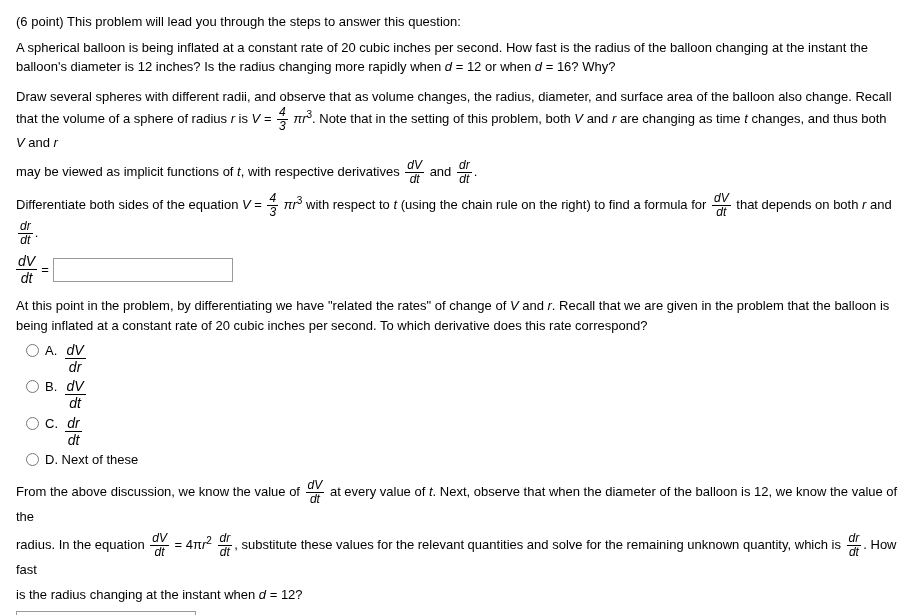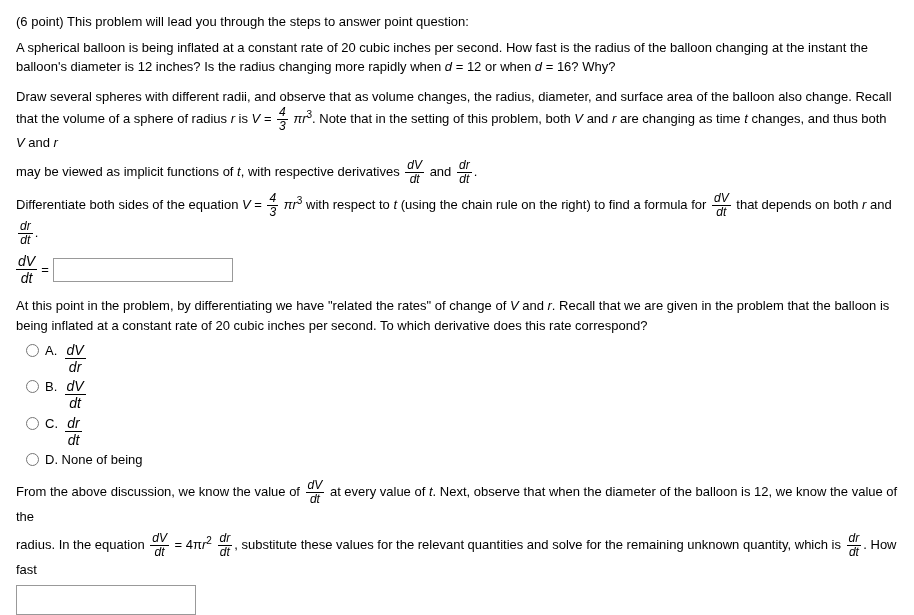--- a/index.html
+++ b/index.html
@@ -88,21 +88,21 @@
     sup { font-size: 10px; }
   </style>
 </head>
 <body>
 
 <div class="problem-text">
 
   <div class="section">
     <p>
       <span>(6 point)</span>
-      <span> This problem will lead you through the steps to answer point question:</span>
+      <span> This problem will lead you through the steps to answer this question:</span>
     </p>
     <p>
       A spherical balloon is being inflated at a constant rate of 20 cubic inches per second. How fast is the radius of the balloon changing at the instant the balloon's diameter is 12 inches? Is the radius changing more rapidly when <span class="math">d</span> = 12 or when <span class="math">d</span> = 16? Why?
     </p>
   </div>
 
   <div class="section">
     <p>
       Draw several spheres with different radii, and observe that as volume changes, the radius, diameter, and surface area of the balloon also change. Recall that the volume of a sphere of radius <span class="math">r</span> is <span class="math">V</span> =
       <span class="fraction">
@@ -177,21 +177,21 @@
         <input type="radio" name="q1" value="C" style="">
         <span>C.&nbsp;
           <span class="standalone-frac">
             <span class="num">d<span class="math">r</span></span>
             <span class="den">d<span class="math">t</span></span>
           </span>
         </span>
       </div>
       <div class="radio-item">
         <input type="radio" name="q1" value="D" style="">
-        <span>D. None of being</span>
+        <span>D. Next of these</span>
       </div>
     </div>
   </div>
 
   <div class="section">
     <p>
       From the above discussion, we know the value of
       <span class="fraction">
           <span class="num">d<span class="math">V</span></span>
           <span class="den">d<span class="math">t</span></span>
@@ -209,17 +209,20 @@
           <span class="num">d<span class="math">r</span></span>
           <span class="den">d<span class="math">t</span></span>
         </span>,
       substitute these values for the relevant quantities and solve for the remaining unknown quantity, which is
       <span class="fraction">
           <span class="num">d<span class="math">r</span></span>
           <span class="den">d<span class="math">t</span></span>
         </span>.
       How fast
     </p>
+    <p>
+      is the radius changing at the instant when <span class="math">d</span> = 12?
+    </p>
     <input type="text" class="answer-box-large" style="">
 
   </div>
 
 </div>
 
 </body></html>

